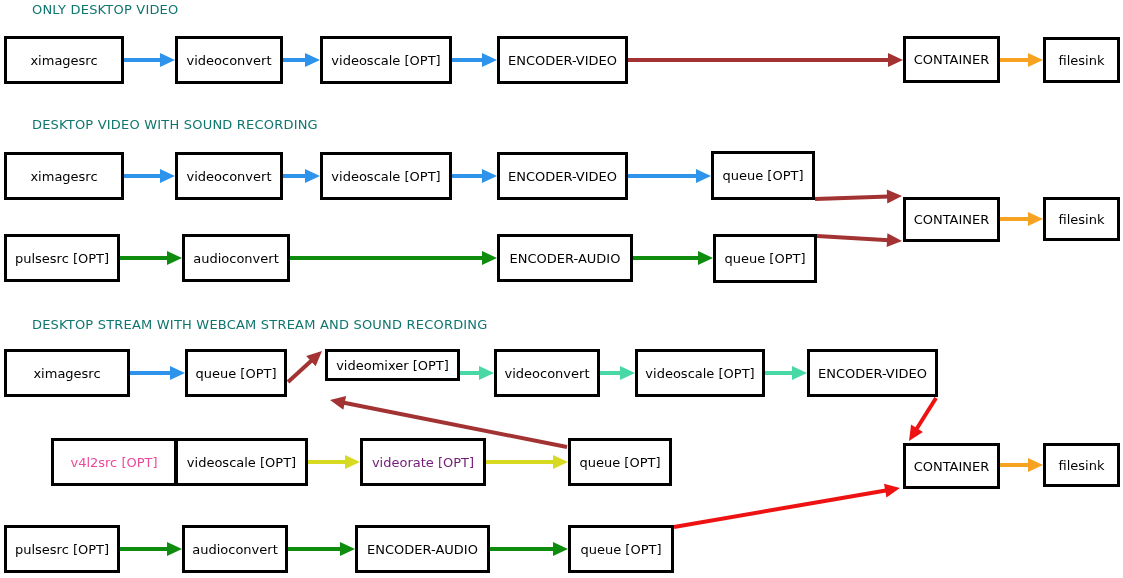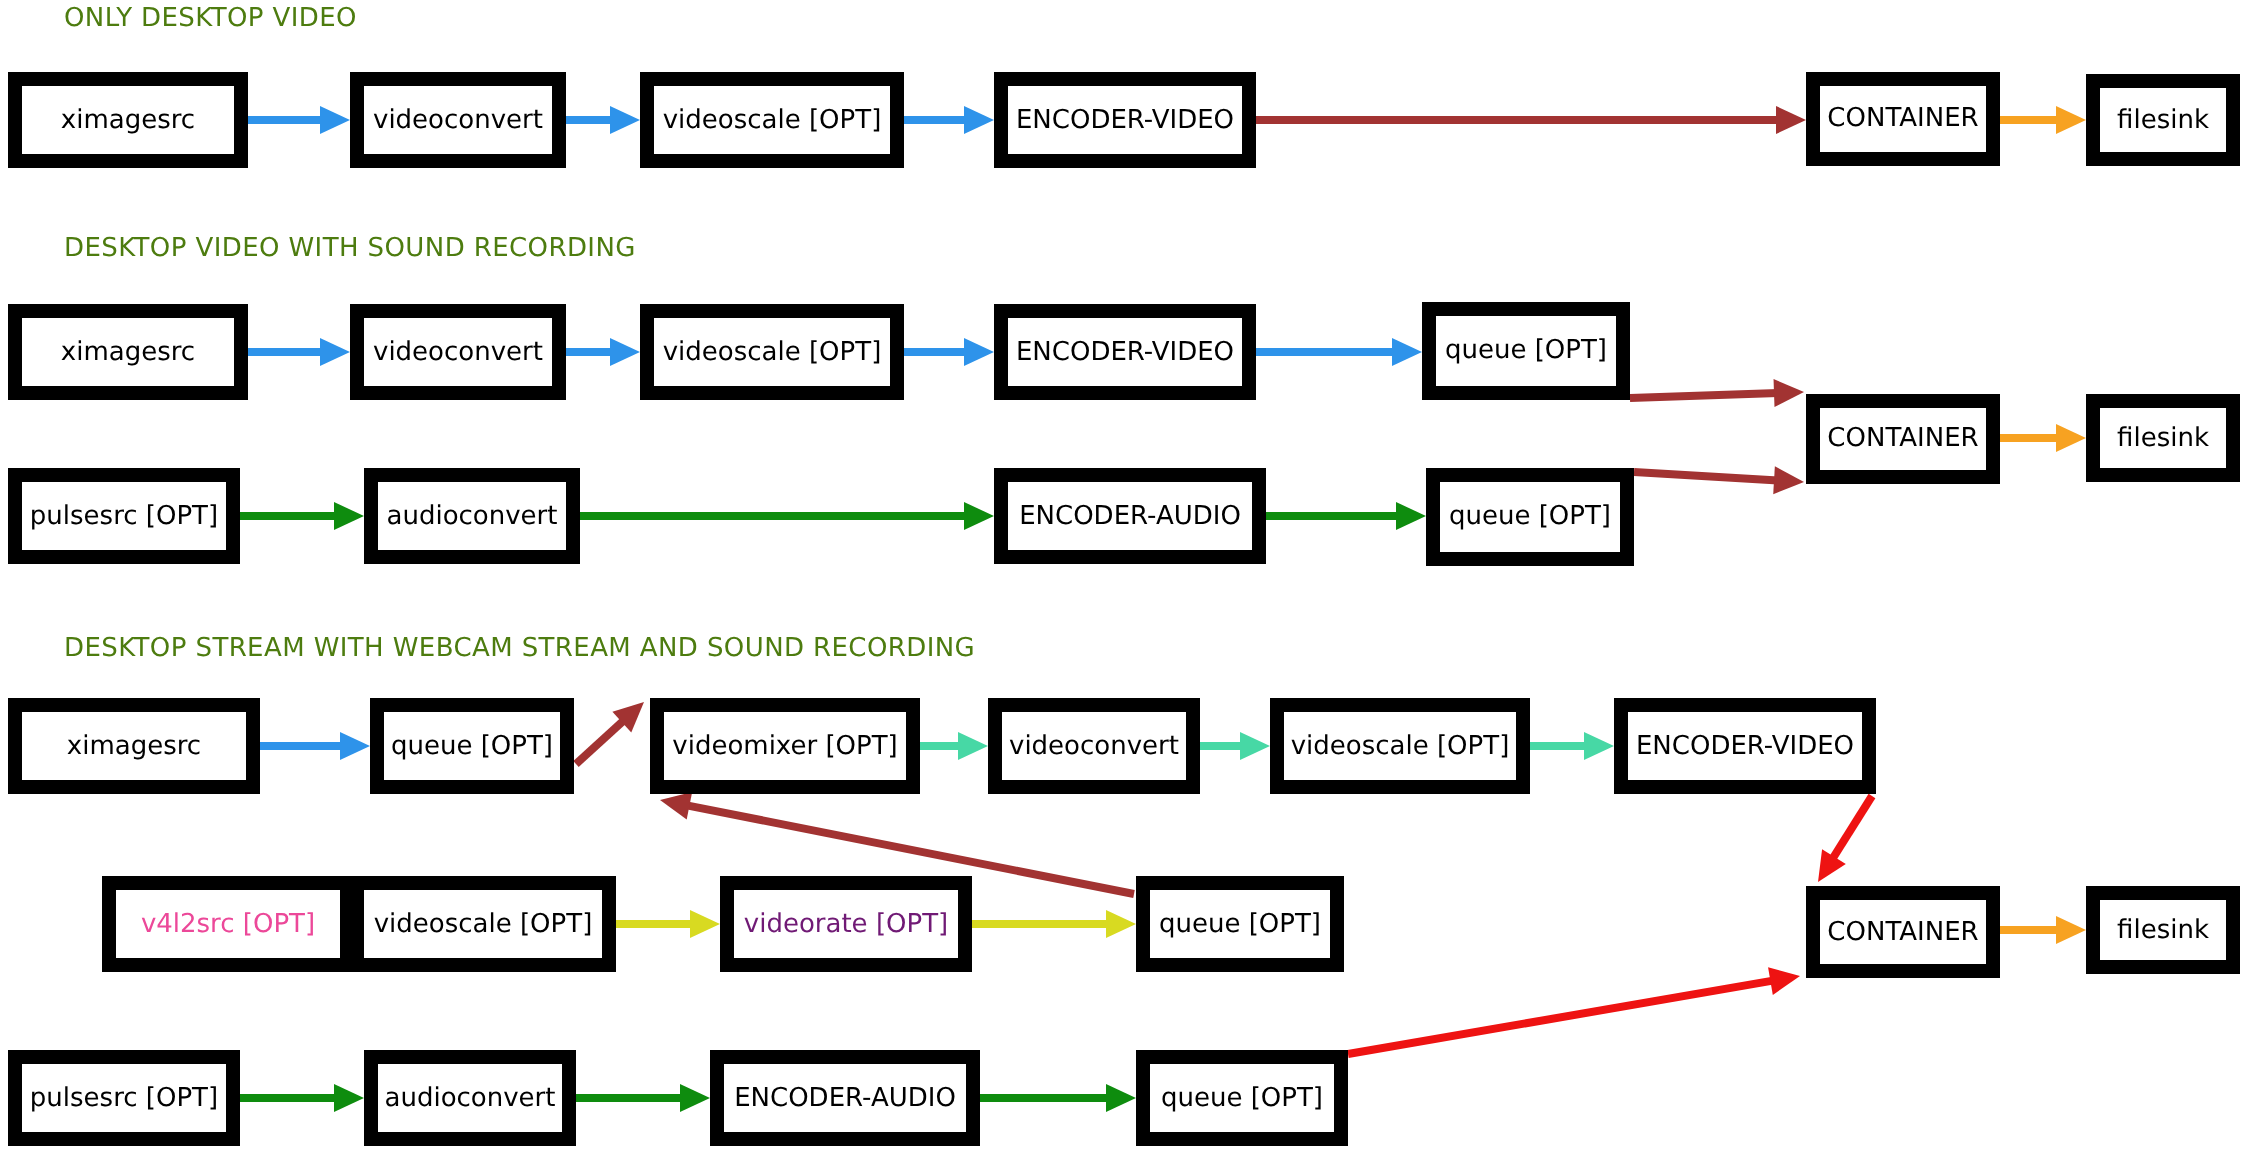--- a/index.html
+++ b/index.html
@@ -19,34 +19,34 @@
     position: absolute;
     left: 0;
     top: 0;
     width: 1123px;
     height: 578px;
     pointer-events: none;
   }
   .node {
     position: absolute;
     box-sizing: border-box;
-    border: 7px solid #c2410c;
+    border: 3px solid #c2410c;
     background: #ffffff;
     display: flex;
     align-items: center;
     justify-content: center;
     font-size: 13px;
     color: #000000;
     white-space: nowrap;
     z-index: 2;
   }
   .section-title {
     position: absolute;
     font-size: 13px;
-    color: #4d7c0f;
+    color: #0f766e;
     white-space: nowrap;
     z-index: 2;
     letter-spacing: 0.2px;
   }
 </style>
 </head>
 <body>
 
 <div id="stage">
   <svg id="edges" xmlns="http://www.w3.org/2000/svg" viewBox="0 0 1123 578">
@@ -189,21 +189,21 @@
       <div class="node" style="left: 497px; top: 152px; width: 131px; height: 48px; border-color: rgb(0, 0, 0); color: rgb(0, 0, 0);">ENCODER-VIDEO</div>
       <div class="node" style="left: 711px; top: 151px; width: 104px; height: 49px; border-color: rgb(0, 0, 0); color: rgb(0, 0, 0);">queue [OPT]</div>
       <div class="node" style="left: 4px; top: 234px; width: 116px; height: 48px; border-color: rgb(0, 0, 0); color: rgb(0, 0, 0);">pulsesrc [OPT]</div>
       <div class="node" style="left: 182px; top: 234px; width: 108px; height: 48px; border-color: rgb(0, 0, 0); color: rgb(0, 0, 0);">audioconvert</div>
       <div class="node" style="left: 497px; top: 234px; width: 136px; height: 48px; border-color: rgb(0, 0, 0); color: rgb(0, 0, 0);">ENCODER-AUDIO</div>
       <div class="node" style="left: 713px; top: 234px; width: 104px; height: 49px; border-color: rgb(0, 0, 0); color: rgb(0, 0, 0);">queue [OPT]</div>
       <div class="node" style="left: 903px; top: 197px; width: 97px; height: 45px; border-color: rgb(0, 0, 0); color: rgb(0, 0, 0);">CONTAINER</div>
       <div class="node" style="left: 1043px; top: 197px; width: 77px; height: 44px; border-color: rgb(0, 0, 0); color: rgb(0, 0, 0);">filesink</div>
       <div class="node" style="left: 4px; top: 349px; width: 126px; height: 48px; border-color: rgb(0, 0, 0); color: rgb(0, 0, 0);">ximagesrc</div>
       <div class="node" style="left: 185px; top: 349px; width: 102px; height: 48px; border-color: rgb(0, 0, 0); color: rgb(0, 0, 0);">queue [OPT]</div>
-      <div class="node" style="left: 325px; top: 349px; width: 135px; height: 48px; border-color: rgb(0, 0, 0); color: rgb(0, 0, 0);">videomixer [OPT]</div>
+      <div class="node" style="left: 325px; top: 349px; width: 135px; height: 32px; border-color: rgb(0, 0, 0); color: rgb(0, 0, 0);">videomixer [OPT]</div>
       <div class="node" style="left: 494px; top: 349px; width: 106px; height: 48px; border-color: rgb(0, 0, 0); color: rgb(0, 0, 0);">videoconvert</div>
       <div class="node" style="left: 635px; top: 349px; width: 130px; height: 48px; border-color: rgb(0, 0, 0); color: rgb(0, 0, 0);">videoscale [OPT]</div>
       <div class="node" style="left: 807px; top: 349px; width: 131px; height: 48px; border-color: rgb(0, 0, 0); color: rgb(0, 0, 0);">ENCODER-VIDEO</div>
       <div class="node" style="left: 4px; top: 438px; width: 126px; height: 48px; border-color: rgb(0, 0, 0); color: #ec4899; margin-left: 47px;">v4l2src [OPT]</div>
       <div class="node" style="left: 175px; top: 438px; width: 133px; height: 48px; border-color: rgb(0, 0, 0); color: rgb(0, 0, 0);">videoscale [OPT]</div>
       <div class="node" style="left: 360px; top: 438px; width: 126px; height: 48px; border-color: rgb(0, 0, 0); color: #701a75;">videorate [OPT]</div>
       <div class="node" style="left: 568px; top: 438px; width: 104px; height: 48px; border-color: rgb(0, 0, 0); color: rgb(0, 0, 0);">queue [OPT]</div>
       <div class="node" style="left: 4px; top: 525px; width: 116px; height: 48px; border-color: rgb(0, 0, 0); color: rgb(0, 0, 0);">pulsesrc [OPT]</div>
       <div class="node" style="left: 182px; top: 525px; width: 106px; height: 48px; border-color: rgb(0, 0, 0); color: rgb(0, 0, 0);">audioconvert</div>
       <div class="node" style="left: 355px; top: 525px; width: 135px; height: 48px; border-color: rgb(0, 0, 0); color: rgb(0, 0, 0);">ENCODER-AUDIO</div>

